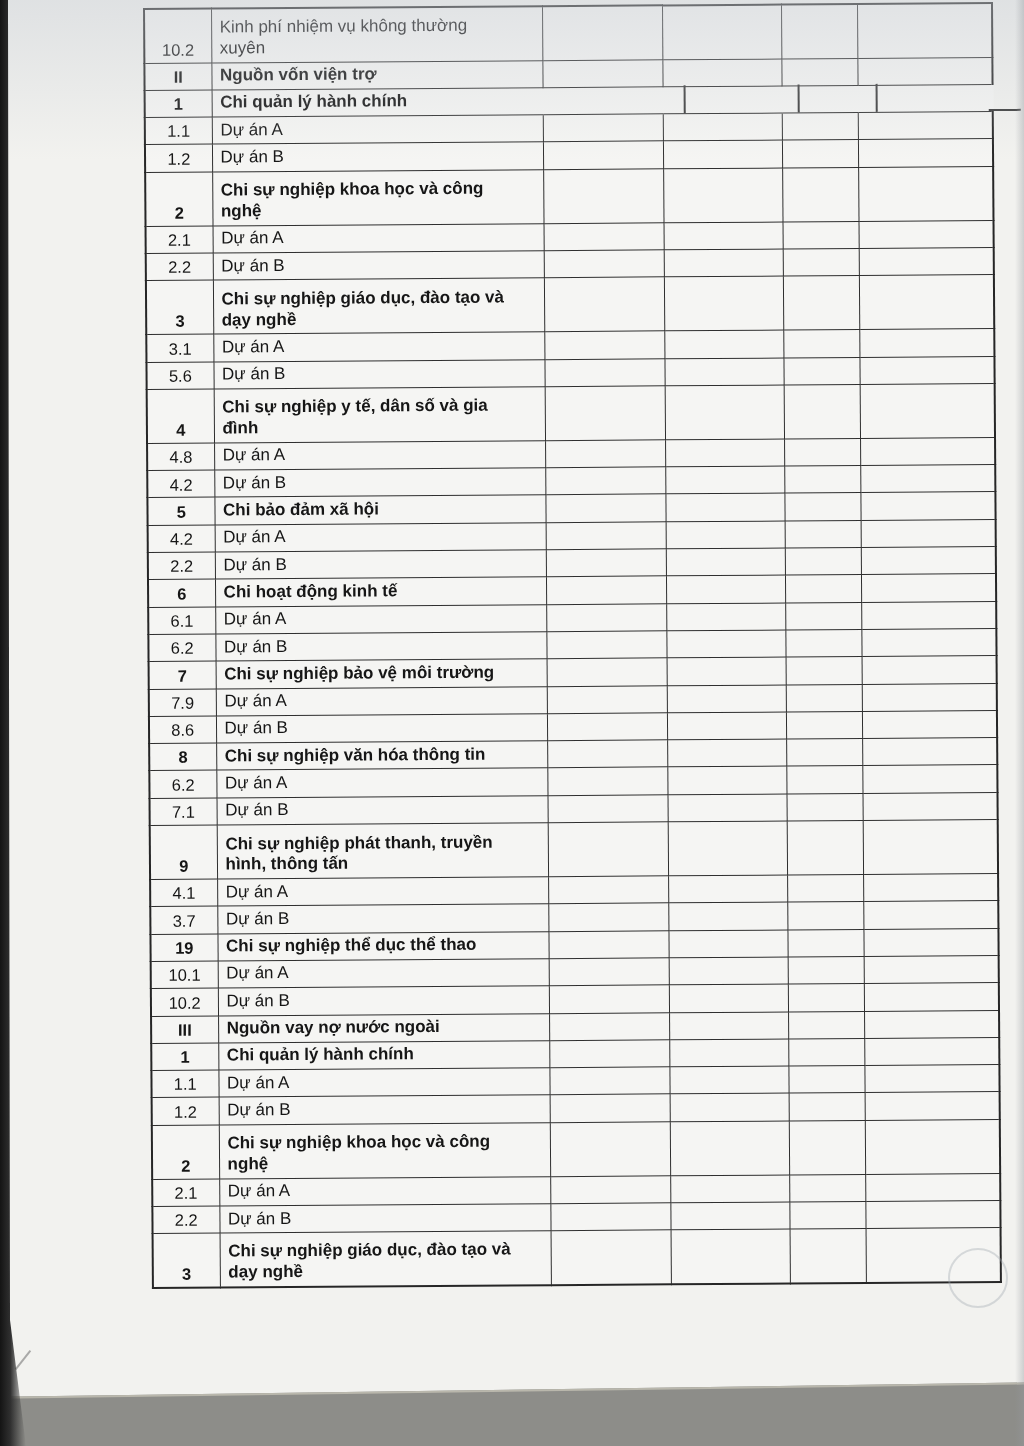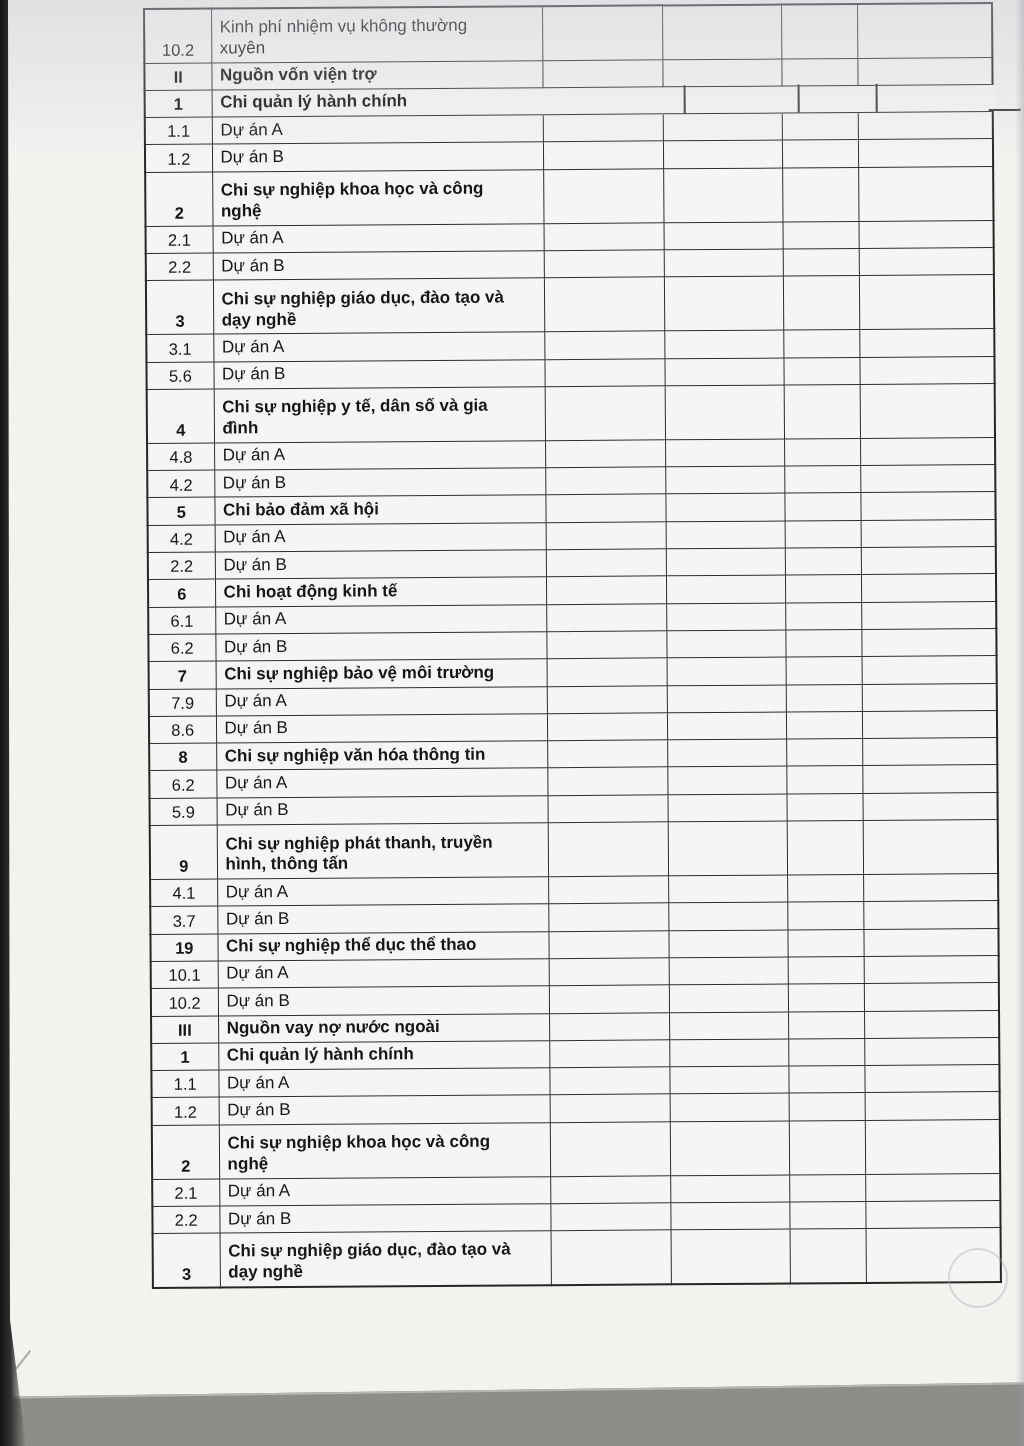--- a/index.html
+++ b/index.html
@@ -305,21 +305,21 @@
   </tr>
           <tr class="single">
     <td class="no">6.2</td>
     <td class="label">Dự án A</td>
     <td class="empty"></td>
     <td class="empty"></td>
     <td class="empty"></td>
     <td class="empty"></td>
   </tr>
           <tr class="single">
-    <td class="no">5.9</td>
+    <td class="no">7.1</td>
     <td class="label">Dự án B</td>
     <td class="empty"></td>
     <td class="empty"></td>
     <td class="empty"></td>
     <td class="empty"></td>
   </tr>
           <tr class="tall section">
     <td class="no">9</td>
     <td class="label">Chi sự nghiệp phát thanh, truyền
 hình, thông tấn</td>

